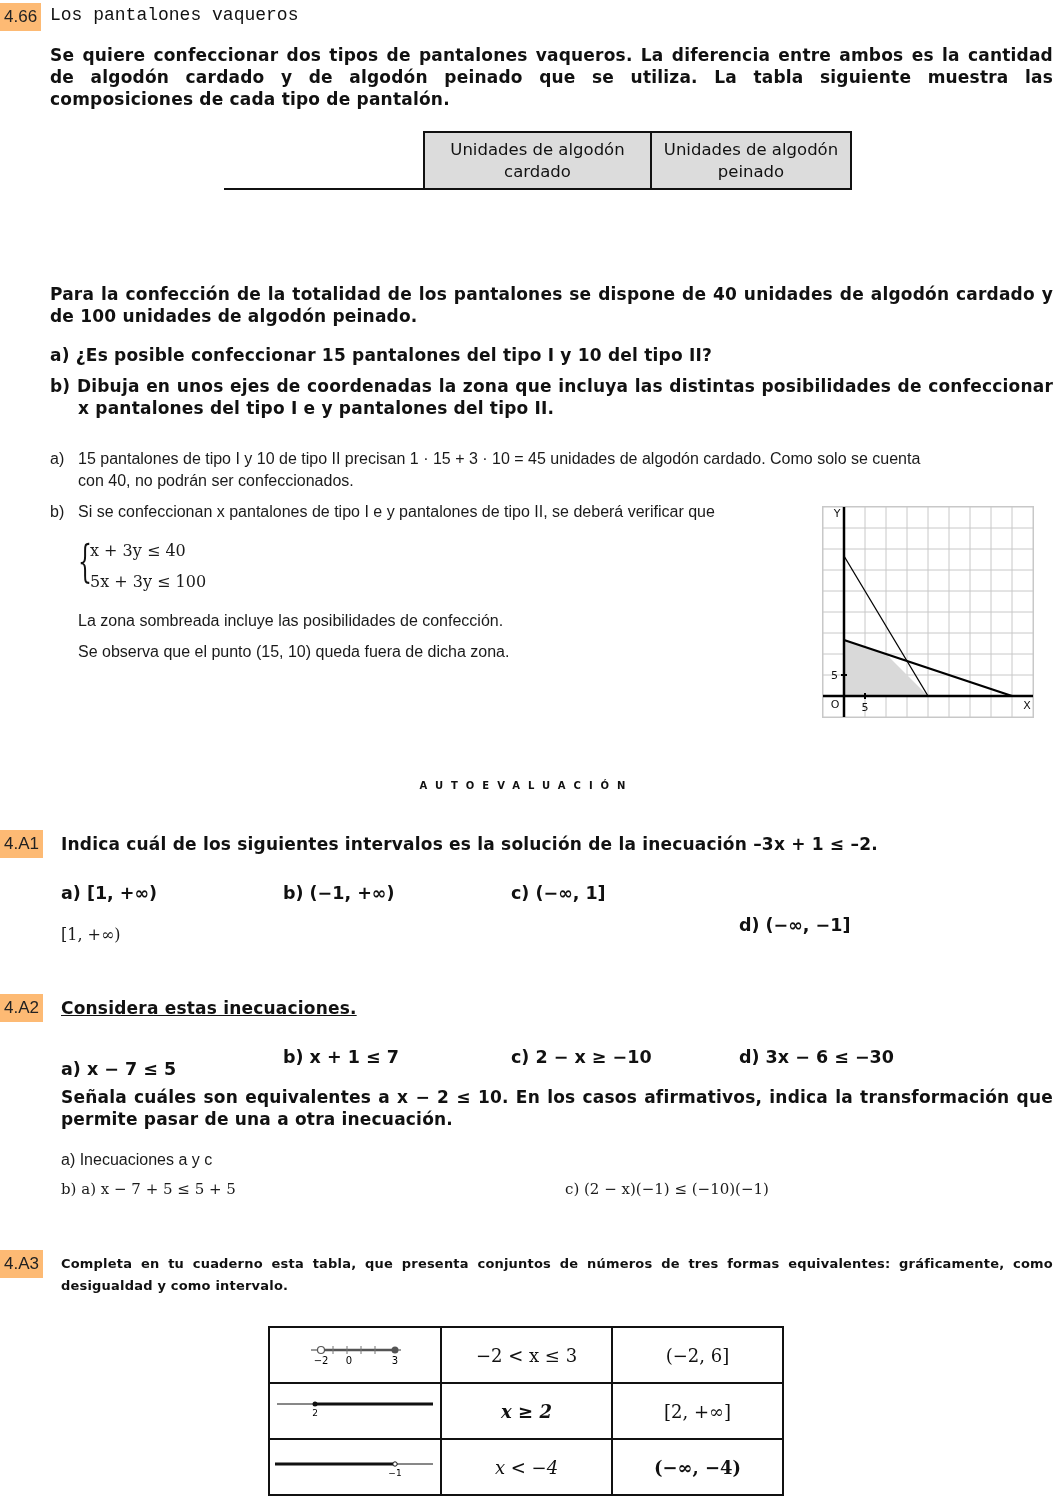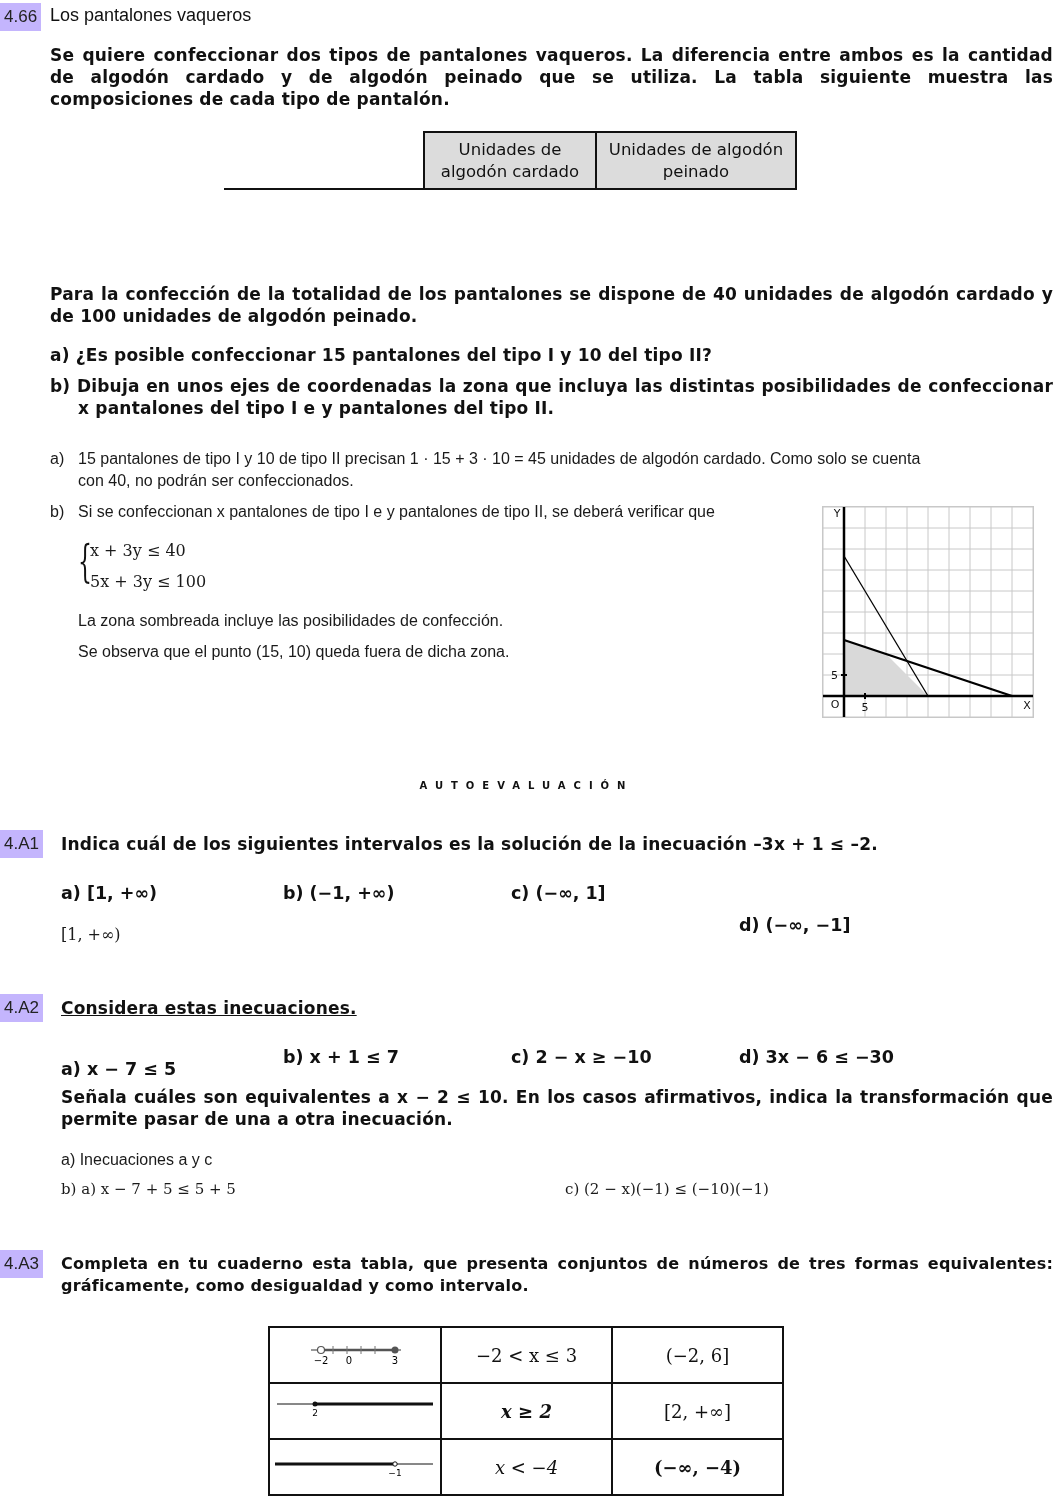--- a/index.html
+++ b/index.html
@@ -1,20 +1,20 @@
 <!DOCTYPE html>
 <html><head>
 <meta charset="utf-8">
 <style>
   * { box-sizing: border-box; margin: 0; padding: 0; }
   html, body { width: 1053px; height: 1499px; background: #ffffff; overflow: hidden; }
   body { position: relative; font-family: "Liberation Sans", "DejaVu Sans", sans-serif; color: #111; }
   .abs { position: absolute; }
   .num-badge {
-    position: absolute; left: 0; background: #c4b5fd; color: #222;
+    position: absolute; left: 0; background: #fdba74; color: #222;
     font-family: "Liberation Sans", sans-serif; font-size: 17px;
     padding: 2px 4px; line-height: 24px; height: 28px;
   }
   .title { font-size: 18px; font-weight: normal; }
   .stmt { font-size: 17.5px; font-weight: bold; line-height: 22px; letter-spacing: 0.2px; text-align: justify; }
   .sol { font-size: 16px; line-height: 21px; font-family: "Liberation Sans Narrow", "Liberation Sans", sans-serif; color: #1a1a1a; }
   table.t1 { position: absolute; border-collapse: collapse; font-size: 17.5px; font-weight: bold; }
   table.t1 td { border: 2px solid #111; text-align: center; padding: 0 6px; }
   table.t1 td.head { background: #dcdcdc; line-height: 22px; height: 57px; font-weight: normal; }
   table.t1 td.blank { border: none; border-right: 2px solid #111; border-bottom: 2px solid #111; }
@@ -25,29 +25,29 @@
   table.t3 { position: absolute; border-collapse: collapse; }
   table.t3 td { border: 2px solid #111; text-align: center; height: 54px; font-family: "DejaVu Serif", serif; font-size: 18px; }
   .opt { position: absolute; font-size: 17.5px; font-weight: bold; font-family: "DejaVu Sans", sans-serif; }
   .heading-center { position: absolute; left: 0; width: 1053px; text-align: center; font-size: 10px; font-weight: bold; letter-spacing: 8px; }
   .brace { position: absolute; font-size: 44px; font-family: "DejaVu Serif", serif; line-height: 44px; transform: scaleX(0.5); transform-origin: left top; }
 </style>
 </head>
 <body>
 
 <div class="num-badge" style="top:3px;">4.66</div>
-<div class="abs title" style="left:50px; top:5px; font-size:18px; font-family:Liberation Sans, sans-serif;">Los pantalones vaqueros</div>
+<div class="abs title" style="left:50px; top:5px; font-size:18px; font-family:Liberation Mono, monospace;">Los pantalones vaqueros</div>
 
 <div class="abs stmt" style="left:50px; top:44px; width:1003px; font-family:'DejaVu Sans',sans-serif; font-size:17px;">Se quiere confeccionar dos tipos de pantalones vaqueros. La diferencia entre ambos es la cantidad de algodón cardado y de algodón peinado que se utiliza. La tabla siguiente muestra las composiciones de cada tipo de pantalón.</div>
 
 <table class="t1" style="left:224px; top:131px;">
   <tbody>
       <tr>
     <td class="blank" style="width:200px;"></td>
-    <td class="head" style="width:172px;text-align:center;">Unidades de algodón cardado</td>
+    <td class="head" style="width:227px;text-align:center;">Unidades de algodón cardado</td>
     <td class="head" style="width:200px;">Unidades de algodón peinado</td>
   </tr>
 </tbody>
   </table>
 
 <div class="abs stmt" style="left:50px; top:283px; width:1003px; font-family:'DejaVu Sans',sans-serif; font-size:17px;">Para la confección de la totalidad de los pantalones se dispone de 40 unidades de algodón cardado y de 100 unidades de algodón peinado.</div>
 
 <div class="abs stmt" style="left:50px; top:344px; width:1003px; font-family:'DejaVu Sans',sans-serif; font-size:17px;">
   <span>a)</span>
   <span>¿Es posible confeccionar 15 pantalones del tipo I y 10 del tipo II?</span>
@@ -126,21 +126,21 @@
 <div class="opt" style="left:61px; top:1047px;margin-top:12px;">a) x − 7 ≤ 5</div>
 <div class="opt" style="left:283px; top:1047px;">b) x + 1 ≤ 7</div>
 <div class="opt" style="left:511px; top:1047px;">c) 2 − x ≥ −10</div>
 <div class="opt" style="left:739px; top:1047px;">d) 3x − 6 ≤ −30</div>
 <div class="abs stmt" style="left:61px; top:1086px; width:992px; font-family:'DejaVu Sans',sans-serif; font-size:17px;">Señala cuáles son equivalentes a x − 2 ≤ 10. En los casos afirmativos, indica la transformación que permite pasar de una a otra inecuación.</div>
 <div class="abs sol" style="left:61px; top:1149px;">a)  Inecuaciones a y c</div>
 <div class="abs sol" style="left:61px; top:1179px; font-family:'DejaVu Serif',serif; font-size:15px;">b)  a)  x − 7 + 5 ≤ 5 + 5</div>
 <div class="abs sol" style="left:565px; top:1179px; font-family:'DejaVu Serif',serif; font-size:15px;">c)  (2 − x)(−1) ≤ (−10)(−1)</div>
 
 <div class="num-badge" style="top:1250px;">4.A3</div>
-<div class="abs stmt" style="left:61px; top:1253px; width:992px; font-family:'DejaVu Sans',sans-serif; font-size:16px;">Completa en tu cuaderno esta tabla, que presenta conjuntos de números de tres formas equivalentes: gráficamente, como desigualdad y como intervalo.</div>
+<div class="abs stmt" style="left:61px; top:1253px; width:992px; font-family:'DejaVu Sans',sans-serif; font-size:13px;">Completa en tu cuaderno esta tabla, que presenta conjuntos de números de tres formas equivalentes: gráficamente, como desigualdad y como intervalo.</div>
 
 <table class="t3" style="left:268px; top:1326px;">
   <tbody>
       <tr>
     <td style="width:172px; position:relative;">
       <svg width="168" height="50">
         <line x1="40" y1="22" x2="60" y2="22" stroke="#999" stroke-width="2"></line>
         <line x1="48" y1="22" x2="124" y2="22" stroke="#555" stroke-width="2.5"></line>
         <line x1="124" y1="22" x2="130" y2="22" stroke="#999" stroke-width="2"></line>
         <line x1="62" y1="18" x2="62" y2="26" stroke="#777" stroke-width="1"></line>

